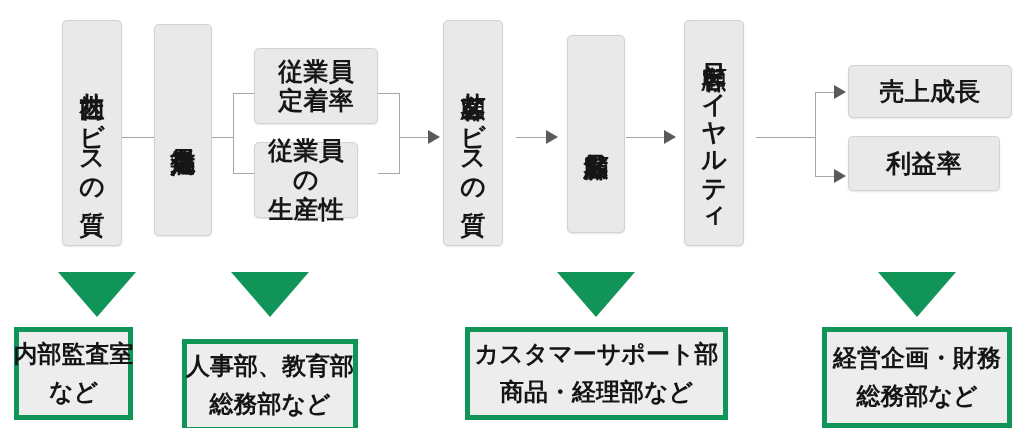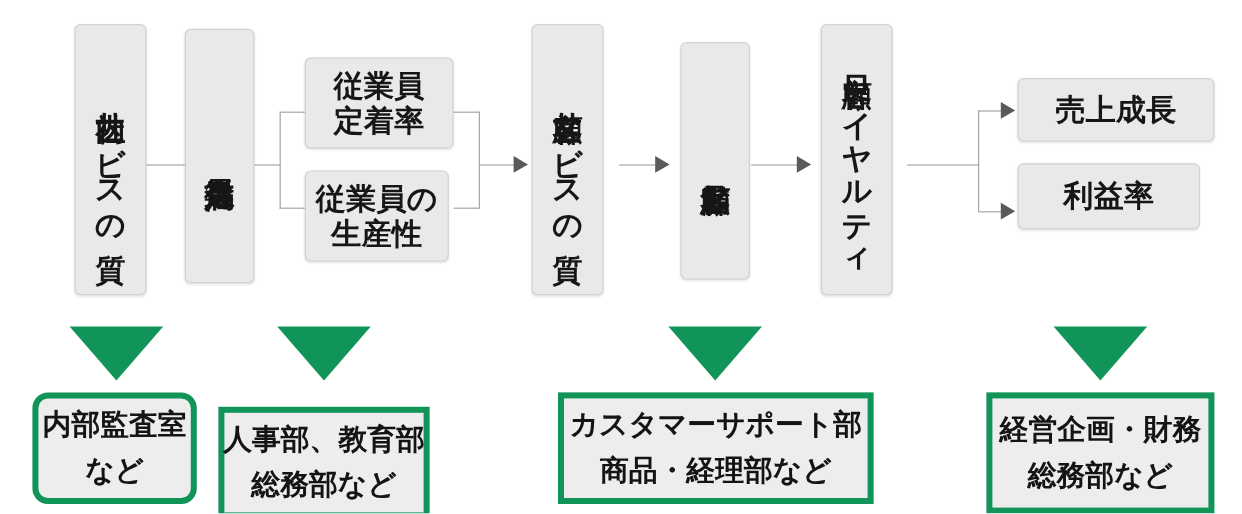--- a/index.html
+++ b/index.html
@@ -136,21 +136,21 @@
 
   <div class="node vert" style="left:154px; top:24px; width:58px; height:212px;">
     <span>従業員満足</span>
   </div>
 
   <div class="node horiz" style="left:254px; top:48px; width:124px; height:76px; flex-direction:column;">
     <span class="l1">従業員</span>
     <span class="l2">定着率</span>
   </div>
 
-  <div class="node horiz" style="left:254px; top:142px; width:120px; height:76px; flex-direction:column;">
+  <div class="node horiz" style="left:254px; top:142px; width:104px; height:76px; flex-direction:column;">
     <span class="l1">従業員の</span>
     <span class="l2">生産性</span>
   </div>
 
   <div class="node vert" style="left:443px; top:20px; width:60px; height:226px;">
     <span>顧客サービスの質</span>
   </div>
 
   <div class="node vert" style="left:567px; top:35px; width:58px; height:198px;">
     <span>顧客満足</span>
@@ -166,21 +166,21 @@
 
   <div class="node horiz" style="left:848px; top:136px; width:152px; height:55px;">
     <span>利益率</span>
   </div>
 
   <div class="gtri" style="left:58px;  top:272px;"></div>
   <div class="gtri" style="left:231px; top:272px;"></div>
   <div class="gtri" style="left:557px; top:272px;"></div>
   <div class="gtri" style="left:878px; top:272px;"></div>
 
-  <div class="gbox" style="left:27px; top:327px; width:137px; height:93px;border-radius:13px;">
+  <div class="gbox" style="left:14px; top:327px; width:119px; height:93px;">
     <span class="ln">内部監査室</span>
     <span class="ln">など</span>
   </div>
 
   <div class="gbox" style="left:182px; top:327px; width:176px; height:93px;margin-top:12px;">
     <span class="ln">人事部、教育部</span>
     <span class="ln">総務部など</span>
   </div>
 
   <div class="gbox" style="left:465px; top:327px; width:263px; height:93px;">

